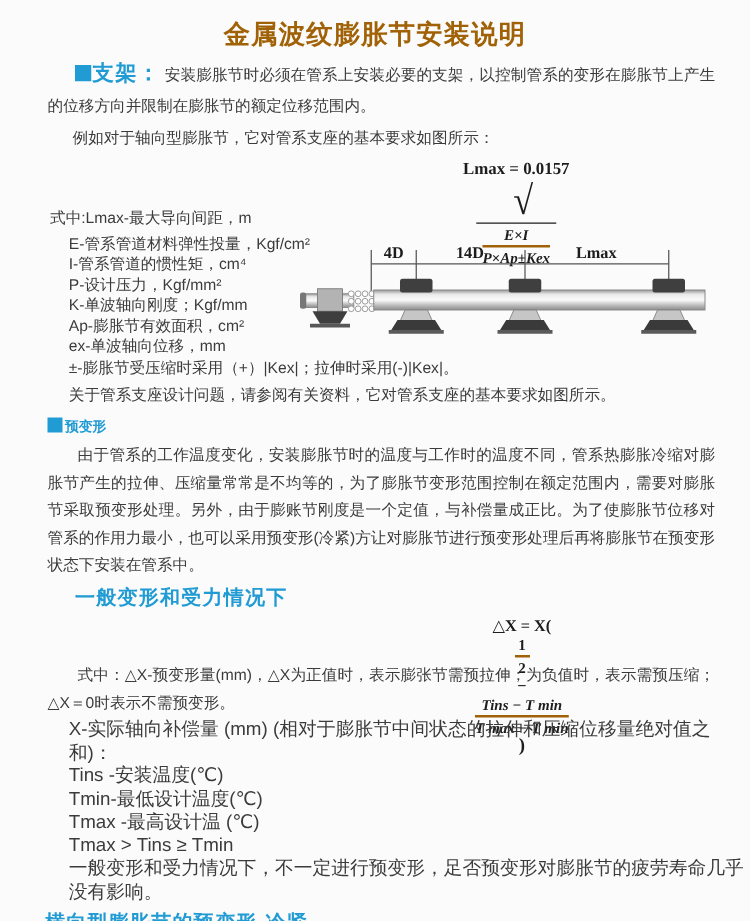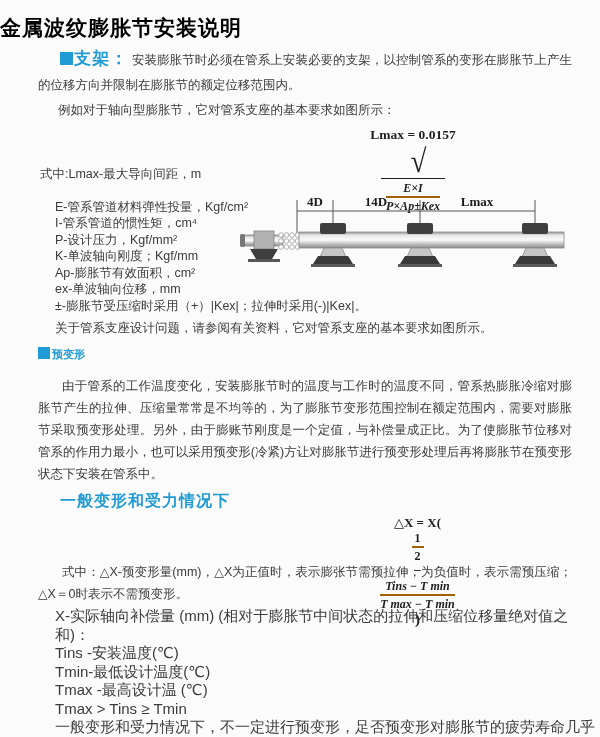--- a/index.html
+++ b/index.html
@@ -1,48 +1,48 @@
 <!DOCTYPE html>
 <html><head>
 <meta charset="utf-8">
 <style>
   html,body{margin:0;padding:0;background:#fbfbfb;}
   .page{
     position:relative;width:600px;height:737px;background:#fbfbfb;overflow:hidden;
     font-family:"Liberation Sans","DejaVu Sans",sans-serif;color:#3b3b3b;
   }
   h1.title{
-    margin:0;padding:14px 0 0;text-align:left;
-    font-size:21px;line-height:28px;font-weight:bold;color:#000000;letter-spacing:1px;
+    margin:0;padding:14px 0 0;text-align:center;
+    font-size:21px;line-height:28px;font-weight:bold;color:#a16207;letter-spacing:1px;
   }
   .para{margin:0 28px 0 38px;font-size:12.5px;line-height:25px;}
   .para.p1{margin-top:4px;text-indent:22px;text-align:justify;}
   .sec-head{font-size:17px;font-weight:bold;color:#219bd4;letter-spacing:1px;}
   .bullet{display:inline-block;width:13px;height:13px;background:#219bd4;margin-right:1px;vertical-align:-1px;}
   .bullet.sm{width:12px;height:12px;margin-right:2px;}
   .para.p2{text-indent:20px;line-height:24px;}
 
   .formula{font-family:"Liberation Serif","DejaVu Serif",serif;color:#1d1d1d;font-weight:bold;flex-direction:column;}
   .f1{margin:5px 0 2px 226px;font-size:13.5px;display:flex;align-items:center;height:36px;}
   .sqrt{font-size:29px;font-weight:400;margin:2px -3px 0 8px;transform:scaleY(1.12);}
   .radicand{border-top:1.5px solid #1d1d1d;padding:1px 5px 0;}
   .frac{display:inline-flex;flex-direction:column;text-align:center;font-size:12px;line-height:14px;font-style:italic;}
   .frac .num{border-bottom:2px solid #a16207;padding:0 3px 1px;}
   .frac .den{padding-top:1px;}
 
   .def-list{margin:3px 0 0 40px;font-size:12.5px;line-height:16.5px;}
   .def-line{white-space:nowrap;}
-  .def-line.first{margin-bottom:16px;}
+  .def-line.first{margin-bottom:4px;}
   .def-line.ind{padding-left:15px;}
   .para.note{margin:6px 0 0 55px;line-height:17px;}
 
   .diagram{position:absolute;left:240px;top:192px;}
 
   .sec2-head{margin:8px 0 0 38px;font-size:11px;font-weight:bold;color:#219bd4;line-height:18px;}
-  .para.body2{margin-top:12px;text-indent:24px;line-height:22px;text-align:justify;}
+  .para.body2{margin-top:2px;text-indent:24px;line-height:22px;text-align:justify;}
   .sub-head{margin:6px 0 0 60px;font-size:16px;font-weight:bold;color:#219bd4;line-height:20px;letter-spacing:1px;}
   .sub-head.lat{margin-left:36px;}
 
   .f2{margin:4px 0 0 235px;font-size:13px;display:flex;align-items:center;height:34px;}
   .f2 .op{margin:0 4px;font-style:normal;}
   .f2 .paren{font-size:15px;}
   .f2 .frac.small{font-style:normal;}
   .f3{margin:4px 0 0 272px;font-size:13px;display:flex;align-items:center;height:30px;}
   .f3 .rhs{margin-left:4px;}
 

